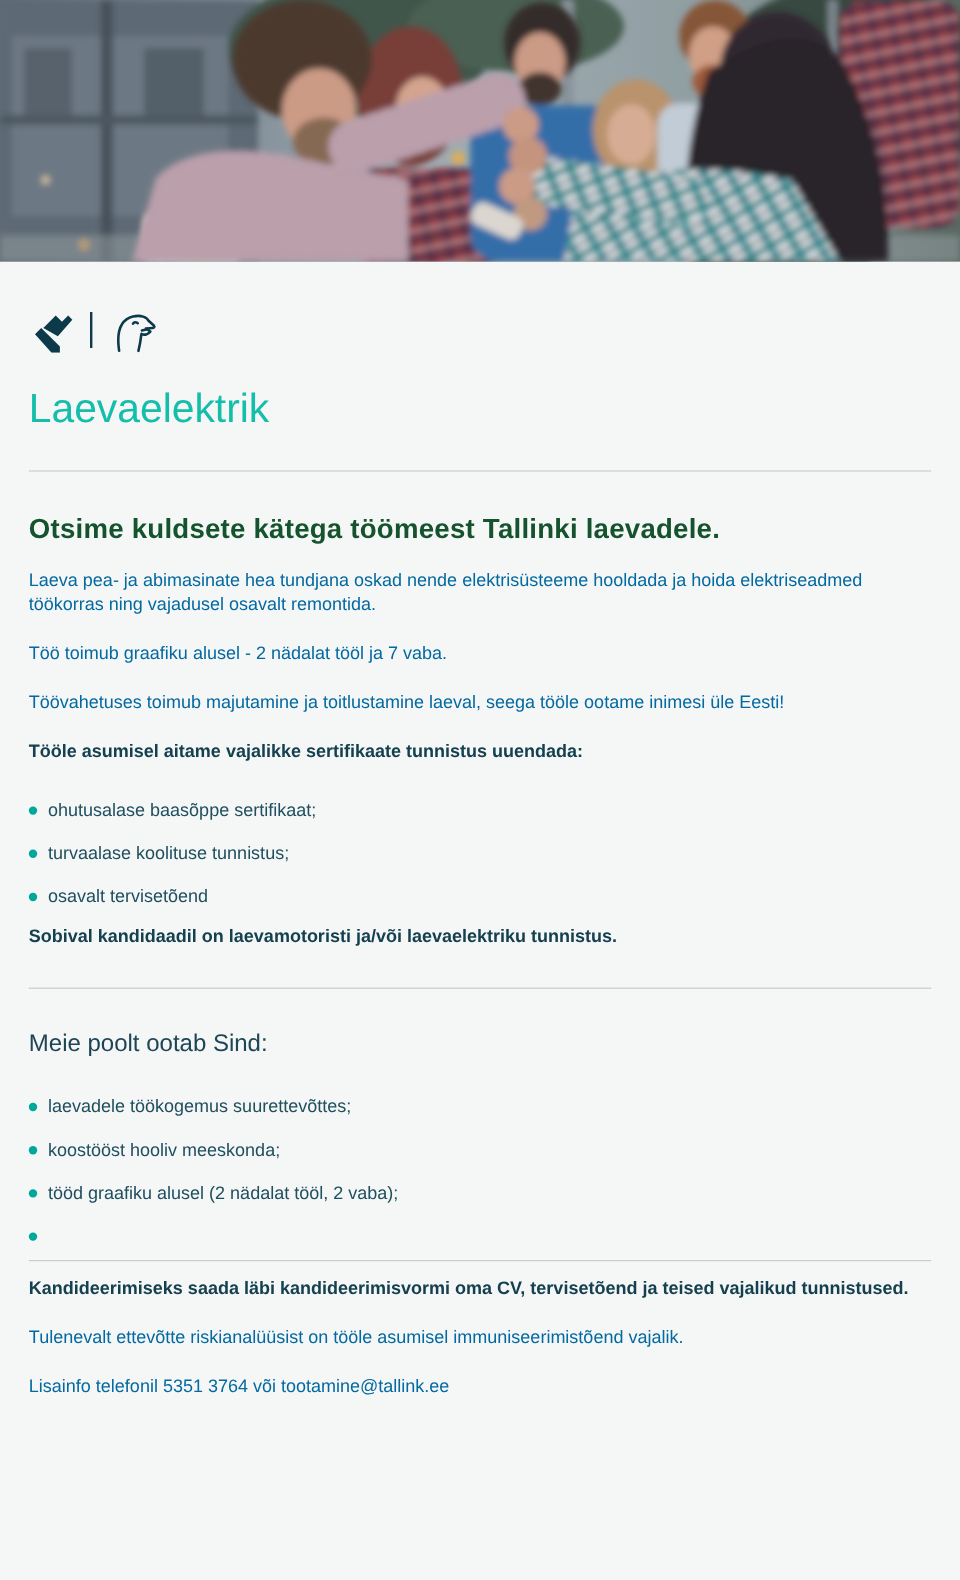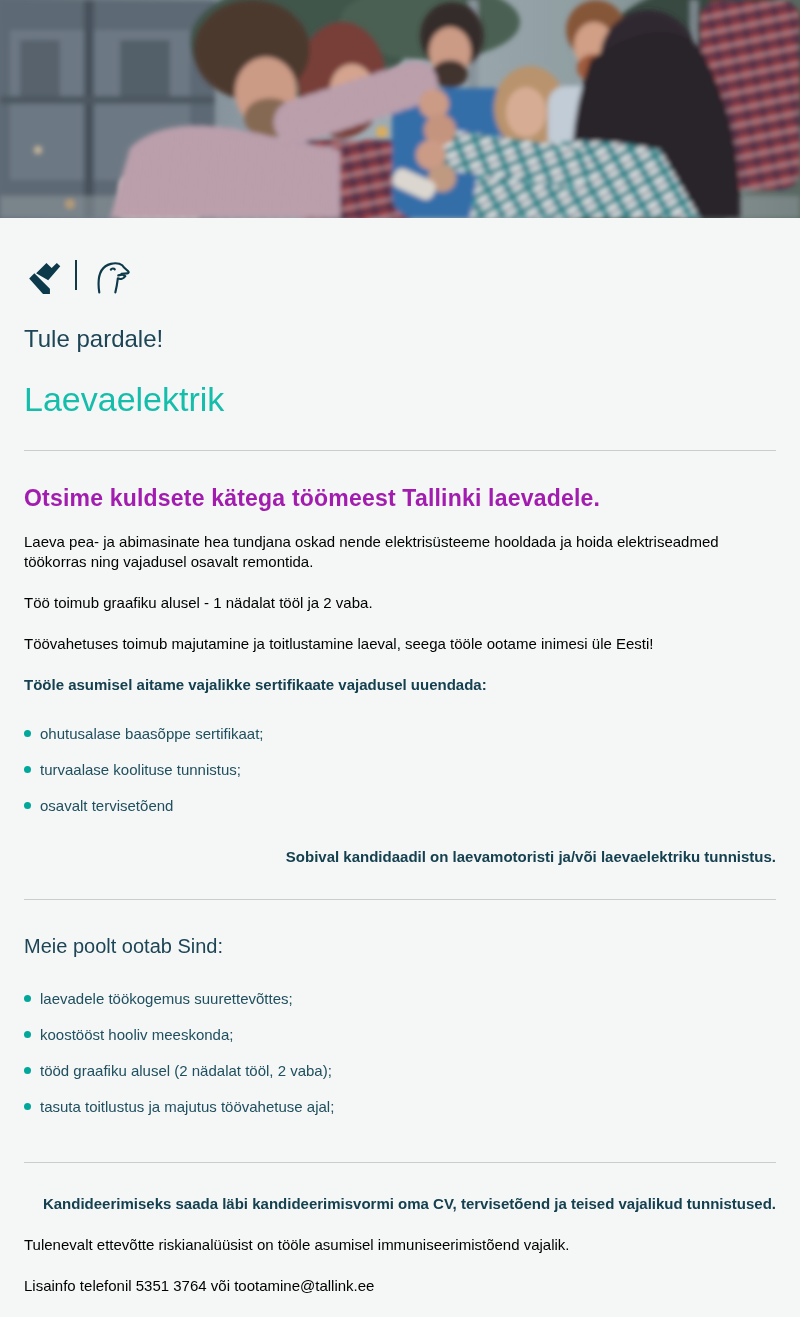--- a/index.html
+++ b/index.html
@@ -47,38 +47,38 @@
     border: none; height: 1px;
     background: #c9cdcd;
     margin: 32px 0 0 0;
   }
   hr.divider.gap-lg { margin-top: 45px; }
 
   h2.section-heading {
     margin: 34px 0 0 0;
     font-size: 23px; line-height: 26px;
     font-weight: 700;
-    color: #a21caf;
+    color: #14532d;
     letter-spacing: 0.2px;
   }
   h3.offer-heading {
     margin: 33px 0 0 0;
     font-size: 20px; line-height: 27px;
     font-weight: 400;
     color: #1d4556;
   }
 
   p {
     margin: 21px 0 0 0;
     font-size: 15px; line-height: 20px;
-    color: #000000;
+    color: #0369a1;
     max-width: 752px;
   }
   p.bold { font-weight: 700; color: #14404f; }
-  p.space-top { margin-top: 31px; text-align: right; }
+  p.space-top { margin-top: 13px; }
 
   ul.dot-list {
     list-style: none;
     margin: 29px 0 0 0; padding: 0;
   }
   ul.dot-list li {
     position: relative;
     padding-left: 16px;
     font-size: 15px; line-height: 20px;
     margin: 16px 0 12px 0;
@@ -201,30 +201,29 @@
         <path d="M6 26 L12 20 L30 38 L30 44 L22 44 Z" fill="#0d3a4a"></path>
       </svg>
       <span class="logo-sep"></span>
       <svg width="40" height="38" viewBox="0 0 46 46" fill="none" stroke="#0d3a4a" stroke-width="2.6" stroke-linecap="round" stroke-linejoin="round">
         <path d="M10 44 C7.5 27 10 13 24 9.5 C32 7.5 38 10 40 14 L45 18.5 C46 19.5 45.5 21 44 21 L37 21.5 L41.5 24.5 C39.5 27.5 35.5 28.5 32.5 27 C31.5 35 30.5 40 29.5 44"></path>
         <path d="M24 16.5 C25 14.7 27.8 14.7 28.8 16.2"></path>
         <path d="M33 23.5 L37.5 22.5"></path>
       </svg>
     </div>
 
-    <div class="kicker">Tule pardale!</div>
     <h1 class="job-title">Laevaelektrik</h1>
 
     <hr class="divider">
 
     <h2 class="section-heading">Otsime kuldsete kätega töömeest Tallinki laevadele.</h2>
     <p>Laeva pea- ja abimasinate hea tundjana oskad nende elektrisüsteeme hooldada ja hoida elektriseadmed töökorras ning vajadusel osavalt remontida.</p>
-    <p>Töö toimub graafiku alusel - 1 nädalat tööl ja 2 vaba.</p>
+    <p>Töö toimub graafiku alusel - 2 nädalat tööl ja 7 vaba.</p>
     <p>Töövahetuses toimub majutamine ja toitlustamine laeval, seega tööle ootame inimesi üle Eesti!</p>
-    <p class="bold">Tööle asumisel aitame vajalikke sertifikaate vajadusel uuendada:</p>
+    <p class="bold">Tööle asumisel aitame vajalikke sertifikaate tunnistus uuendada:</p>
 
     <ul class="dot-list">
 
         <li><span class="dot"></span><span>ohutusalase baasõppe sertifikaat;</span></li>
 
         <li><span class="dot"></span><span>turvaalase koolituse tunnistus;</span></li>
 
         <li><span class="dot"></span><span>osavalt tervisetõend</span></li>
       </ul>
 
@@ -236,21 +235,21 @@
 
     <ul class="dot-list">
 
         <li><span class="dot"></span><span>laevadele töökogemus suurettevõttes;</span></li>
 
         <li><span class="dot"></span><span>koostööst hooliv meeskonda;</span></li>
 
 
         <li><span class="dot"></span><span>tööd graafiku alusel (2 nädalat tööl, 2 vaba);</span></li>
 
-        <li><span class="dot"></span><span>tasuta toitlustus ja majutus töövahetuse ajal;</span></li>
+        <li><span class="dot"></span></li>
 
       </ul>
 
     <hr class="divider gap-lg">
 
     <p class="bold space-top">Kandideerimiseks saada läbi kandideerimisvormi oma CV, tervisetõend ja teised vajalikud tunnistused.</p>
     <p>Tulenevalt ettevõtte riskianalüüsist on tööle asumisel immuniseerimistõend vajalik.</p>
     <p>Lisainfo telefonil 5351 3764 või tootamine@tallink.ee</p>
 
   </div>

